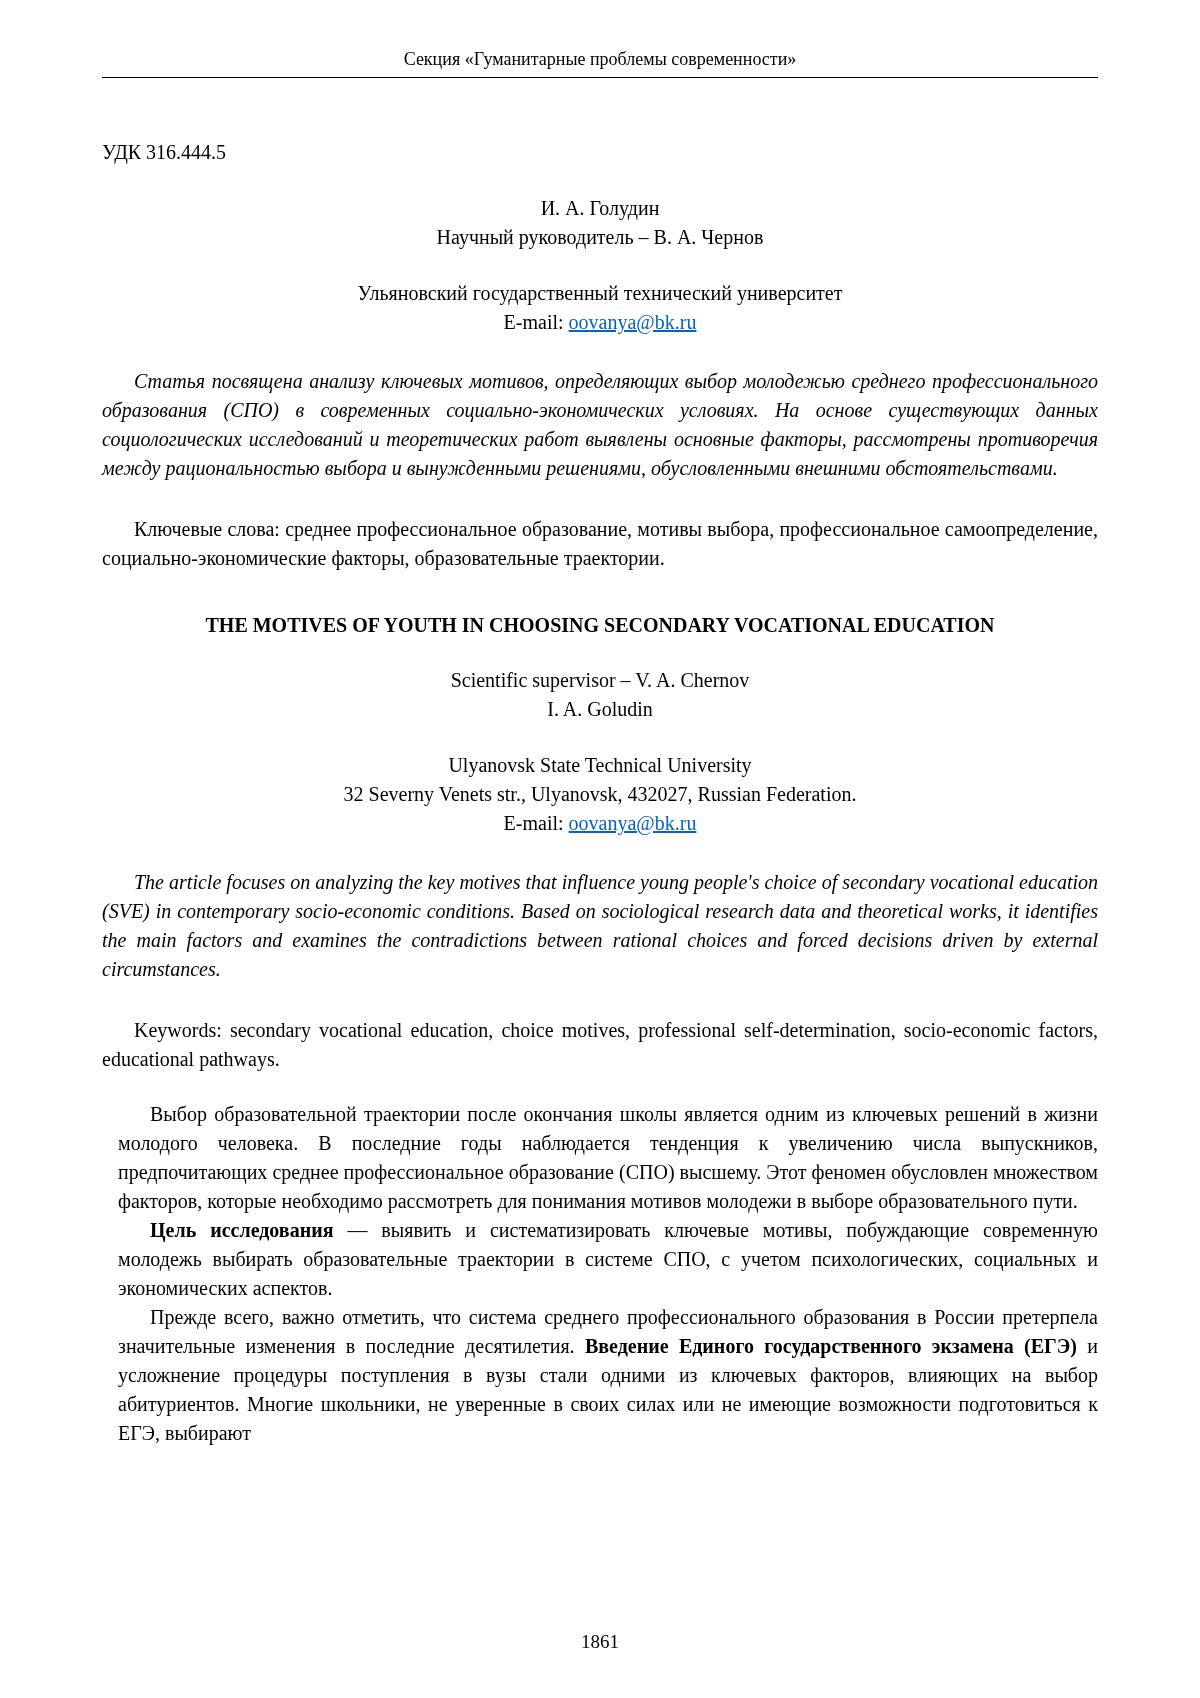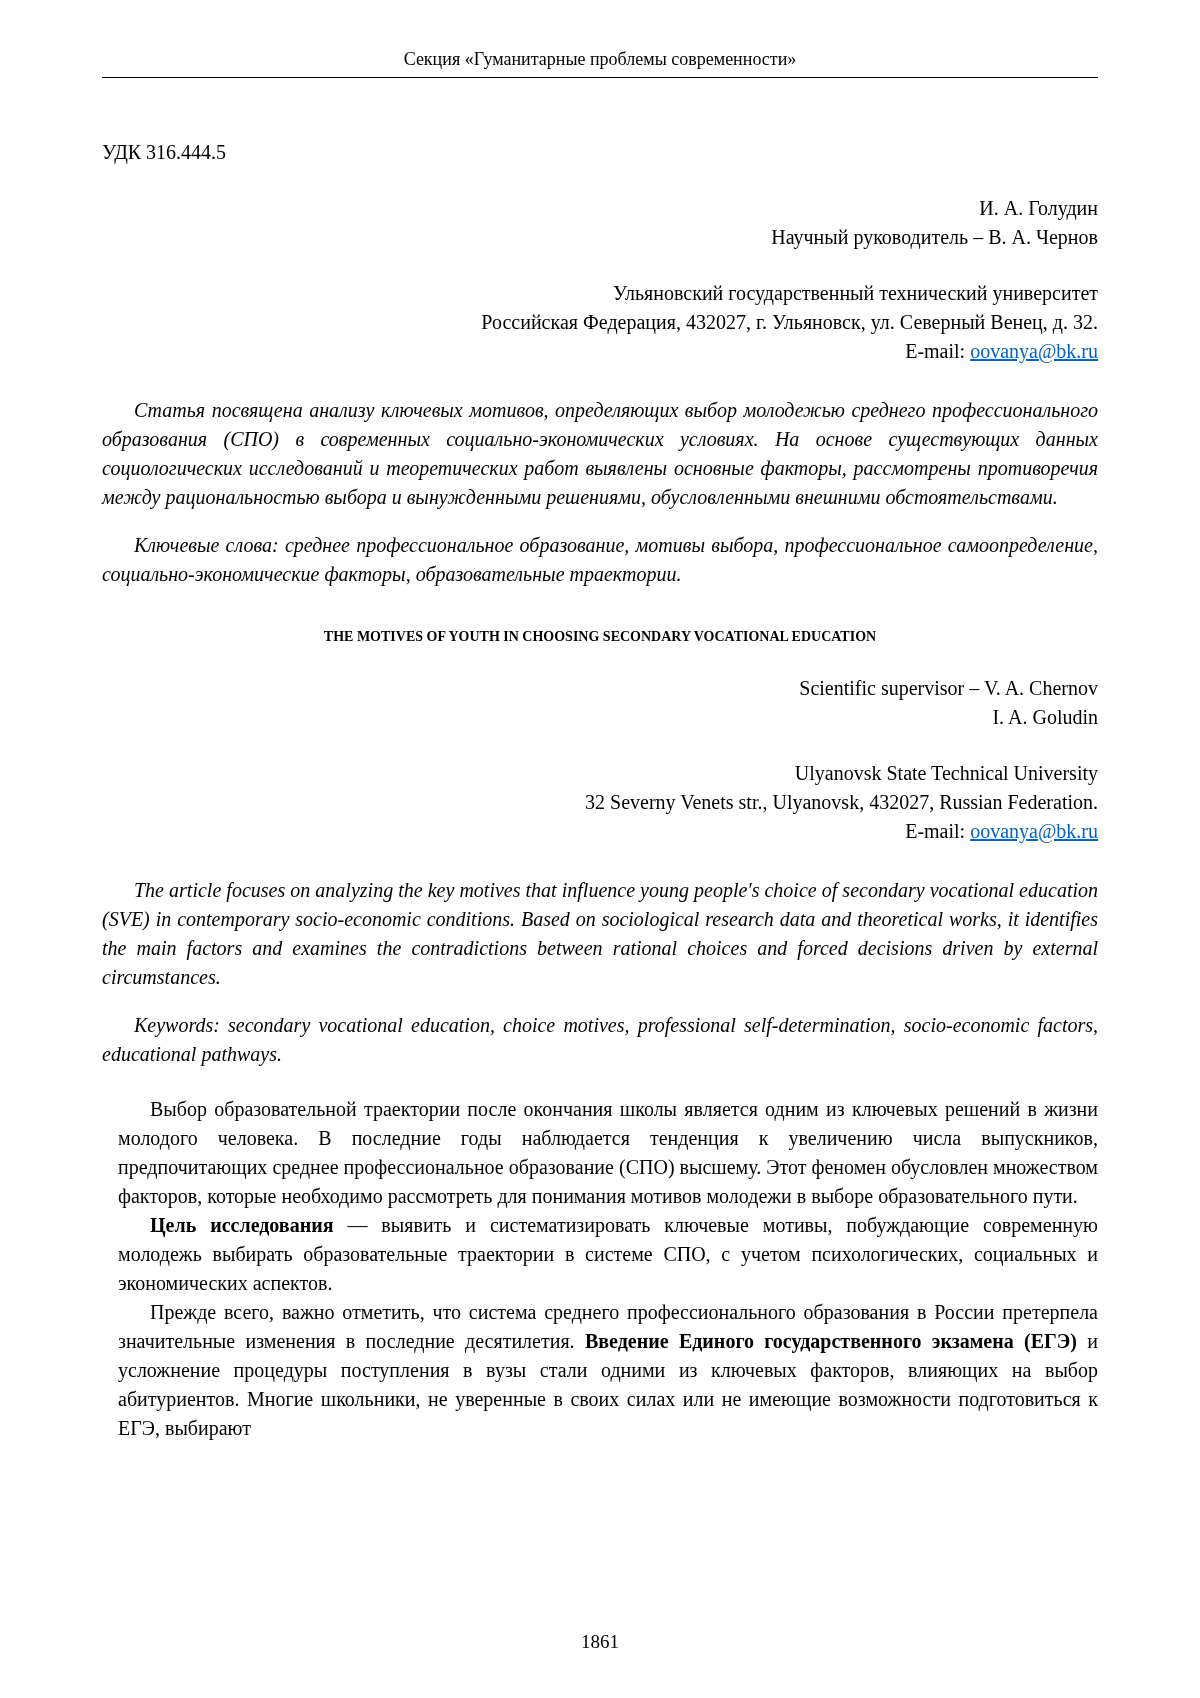--- a/index.html
+++ b/index.html
@@ -32,35 +32,34 @@
     text-align: left;
   }
   .article-title {
     margin: 26px 60px 0 60px;
     font-weight: bold;
     text-align: center;
     line-height: 1.4;
   }
   .center-block {
     margin-top: 27px;
-    text-align: right;
+    text-align: center;
   }
   .center-block div { margin: 0; }
   p {
     margin: 0;
   }
   .abstract {
     margin-top: 30px;
     font-style: italic;
     text-align: justify;
     text-indent: 32px;
   }
   .keywords {
-    margin-top: 19px;
-    font-style: italic;
+    margin-top: 32px;
     text-align: justify;
     text-indent: 32px;
   }
   .section-gap {
     margin-top: 38px;
   }
   .body-par {
     text-align: justify;
     text-indent: 32px;
     margin-left: 16px;
@@ -94,31 +93,30 @@
   <div class="udc">УДК 316.444.5</div>
 
 
   <div class="center-block">
     <div>И. А. Голудин</div>
     <div>Научный руководитель – В. А. Чернов</div>
   </div>
 
   <div class="center-block">
     <div>Ульяновский государственный технический университет</div>
-    <div>Российская Федерация, 432027, г. Ульяновск, ул. Северный Венец, д. 32.</div>
     <div>
       <span>E-mail: </span><a href="#" class="email-link">oovanya@bk.ru</a>
     </div>
   </div>
 
   <p class="abstract">Статья посвящена анализу ключевых мотивов, определяющих выбор молодежью среднего профессионального образования (СПО) в современных социально-экономических условиях. На основе существующих данных социологических исследований и теоретических работ выявлены основные факторы, рассмотрены противоречия между рациональностью выбора и вынужденными решениями, обусловленными внешними обстоятельствами.</p>
 
   <p class="keywords">Ключевые слова: среднее профессиональное образование, мотивы выбора, профессиональное самоопределение, социально-экономические факторы, образовательные траектории.</p>
 
-  <h2 class="article-title section-gap" style="font-size:14px;">THE MOTIVES OF YOUTH IN CHOOSING SECONDARY VOCATIONAL EDUCATION</h2>
+  <h2 class="article-title section-gap" style="font-size:20px;">THE MOTIVES OF YOUTH IN CHOOSING SECONDARY VOCATIONAL EDUCATION</h2>
 
   <div class="center-block">
     <div>Scientific supervisor – V. A. Chernov</div>
     <div>I. A. Goludin</div>
   </div>
 
   <div class="center-block">
     <div>Ulyanovsk State Technical University</div>
     <div>32 Severny Venets str., Ulyanovsk, 432027, Russian Federation.</div>
     <div>

